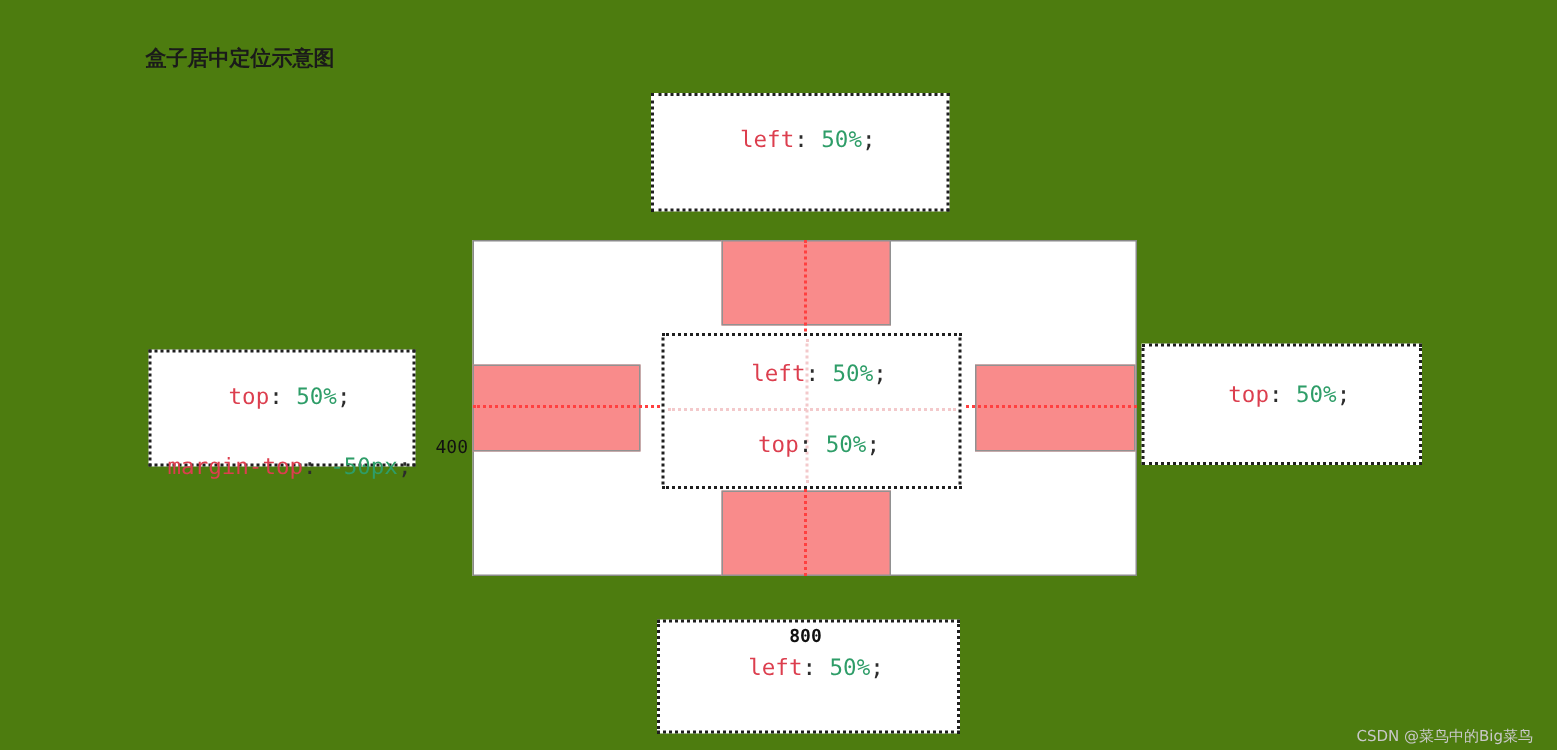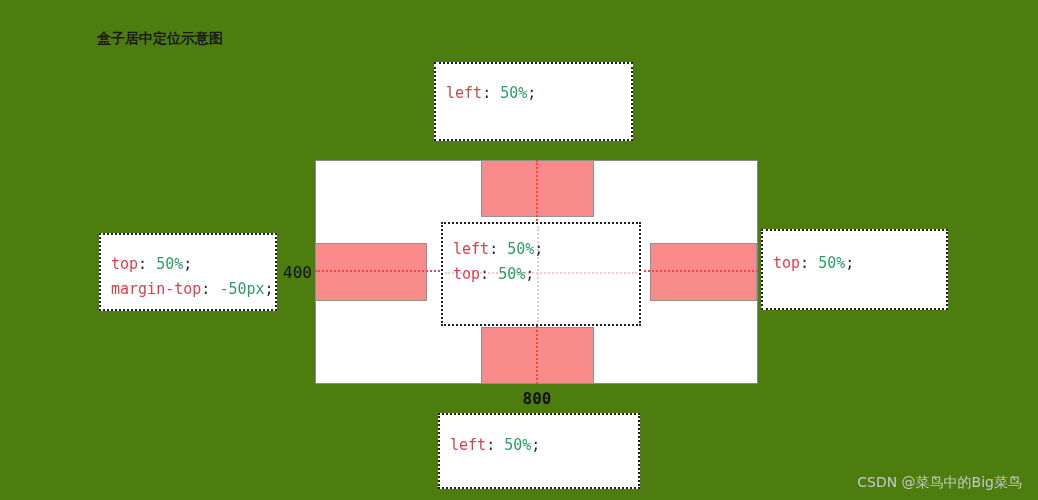--- a/index.html
+++ b/index.html
@@ -34,43 +34,44 @@
   .guide-v.top{left:536px;top:160px;height:61px;}
   .guide-v.bottom{left:536px;top:326px;height:58px;}
   .guide-h.left{top:270px;left:315px;width:125px;}
   .guide-h.right{top:270px;left:644px;width:114px;}
   
   .faint-h{position:absolute;height:0;border-top:2px dotted #f3c9cb;left:2px;right:2px;top:48px;}
   .faint-v{position:absolute;width:0;border-left:2px dotted #f3c9cb;top:2px;bottom:2px;left:94px;}
   
   .ann{
     position:absolute;border:2px dotted #1f1f1f;background:#fff;box-sizing:border-box;
-    display:flex;flex-direction:column;gap:9px;padding-left:10px;
-    font-size:15px;line-height:16px;white-space:nowrap;
+    display:flex;flex-direction:column;gap:31px;padding-left:10px;
+    font-size:15px;line-height:16px;white-space:nowrap;align-items:center;
   }
   .ann.top-box{left:434px;top:62px;width:199px;height:79px;padding-top:21px;}
   .ann.center-box{left:441px;top:222px;width:200px;height:104px;padding-top:17px;}
   .ann.left-box{left:99px;top:233px;width:178px;height:78px;padding-top:21px;}
   .ann.right-box{left:761px;top:229px;width:187px;height:81px;padding-top:24px;}
   .ann.bottom-box{left:438px;top:413px;width:202px;height:76px;padding-top:22px;}
   .code-line{position:relative;z-index:2;}
   .prop{color:#dc3e4e;}
   .val{color:#2e9d68;}
   .punct{color:#2b2b2b;}
   
   .dim{
-    position:absolute;color:#111;font-size:16px;
+    position:absolute;color:#111;font-size:12px;
     font-family:"DejaVu Sans Mono","Liberation Mono",monospace;
+    margin-top:28px;
   }
   .dim.height{left:278px;top:263px;width:34px;text-align:right;}
   .dim.width{left:507px;top:389px;width:60px;text-align:center;font-weight:bold;}
   .watermark{
-    position:absolute;right:16px;top:474px;
+    position:absolute;right:16px;top:484px;
     font-family:"DejaVu Sans","Liberation Sans",sans-serif;
-    font-size:14px;color:#c9c9c9;
+    font-size:10px;color:#c9c9c9;
   }
 </style>
 </head>
 <body>
 
 <div class="canvas">
 
   <div class="title">盒子居中定位示意图</div>
 
   <div class="main-rect"></div>

